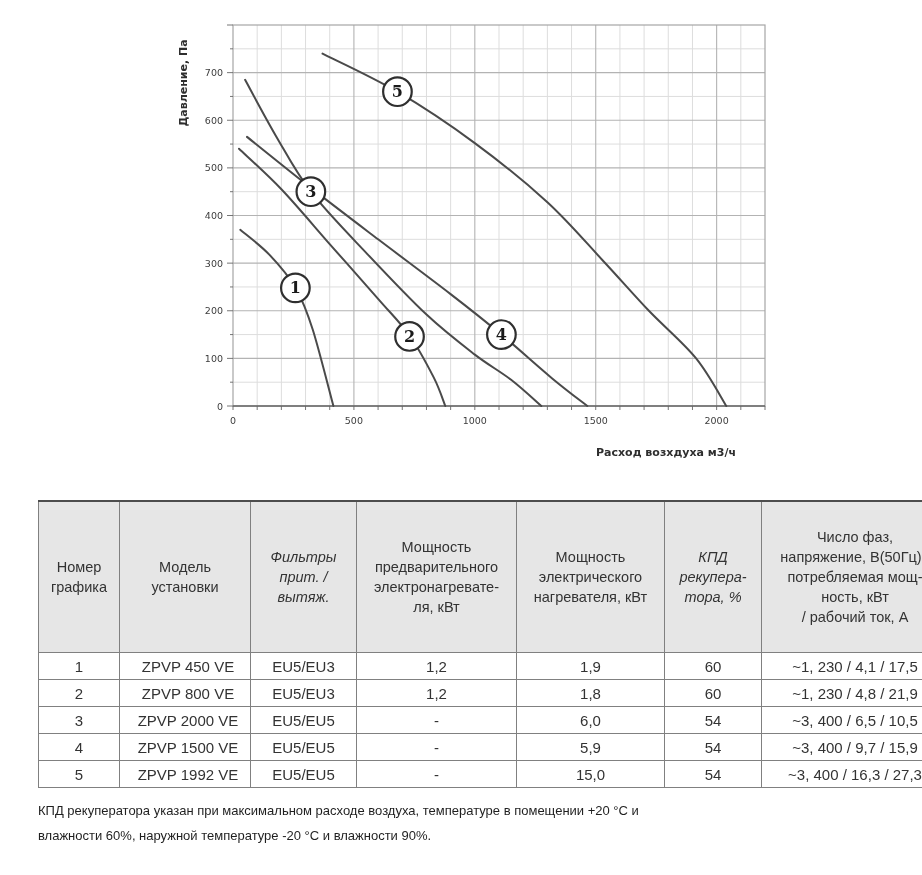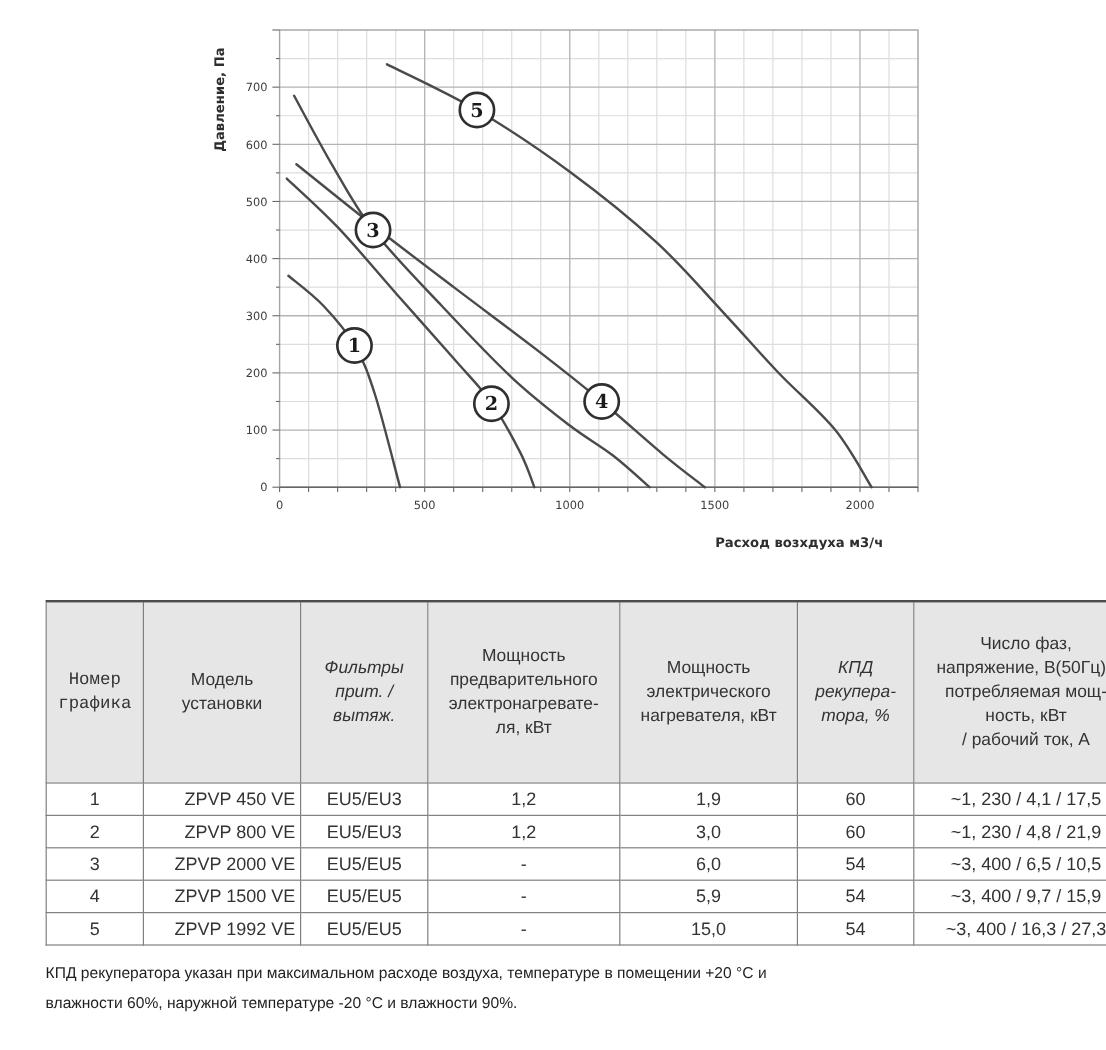--- a/index.html
+++ b/index.html
@@ -13,21 +13,21 @@
 
   #spec-table{position:absolute;left:38px;top:500px;width:847px;
               border-collapse:collapse;table-layout:fixed;}
   #spec-table th,#spec-table td{border:1px solid #808080;white-space:pre-line;
               font-family:"Liberation Sans",sans-serif;overflow:hidden;}
   #spec-table thead th{background:#e6e6e6;font-weight:400;font-size:14.5px;
               height:146px;vertical-align:middle;text-align:center;
               line-height:1.38;color:#333;padding:2px 4px;}
   #spec-table tbody td{background:#ffffff;font-size:15px;height:26px;
               text-align:center;vertical-align:middle;color:#333;padding:0 4px;}
-  #spec-table tbody td.model{text-align:right;padding-left:10px;margin-top:35px;}
+  #spec-table tbody td.model{text-align:center;padding-left:10px;margin-top:35px;}
   #spec-table{border-top:2px solid #4d4d4d;}
 
   #footnote{position:absolute;left:38px;top:798px;width:868px;
             font-size:13px;line-height:25px;color:#1f1f1f;white-space:pre-line;}
 </style>
 </head>
 <body>
 
 <div id="chart-wrap">
   <svg id="chart-svg" viewBox="0 0 922 478" width="922" height="478">
@@ -138,21 +138,21 @@
       <circle cx="501.41818181818184" cy="334.5625" r="14.3" fill="#ffffff" stroke="#2f2f2f" stroke-width="2.2"></circle>
       <text x="501.41818181818184" y="340.0625" text-anchor="middle" class="badge-num">4</text>
       <circle cx="397.43636363636364" cy="91.67500000000001" r="14.3" fill="#ffffff" stroke="#2f2f2f" stroke-width="2.2"></circle>
       <text x="397.43636363636364" y="97.17500000000001" text-anchor="middle" class="badge-num">5</text>
     </svg>
 </div>
 
 <table id="spec-table">
   <thead>
       <tr>
-        <th style="width: 72px; font-family: Liberation Mono, monospace;">Номер
+        <th style="width: 72px;">Номер
 графика</th>
         <th style="width: 122px;">Модель
 установки</th>
         <th style="width: 97px; font-style: italic;">Фильтры
 прит. /
 вытяж.</th>
         <th style="width: 151px;">Мощность
 предварительного
 электронагревате-
 ля, кВт</th>
@@ -177,21 +177,21 @@
         <td>1,2</td>
         <td>1,9</td>
         <td>60</td>
         <td>~1, 230 / 4,1 / 17,5</td>
       </tr>
       <tr>
         <td>2</td>
         <td class="model">ZPVP 800 VE</td>
         <td>EU5/EU3</td>
         <td>1,2</td>
-        <td>3,0</td>
+        <td>1,8</td>
         <td>60</td>
         <td>~1, 230 / 4,8 / 21,9</td>
       </tr>
       <tr>
         <td>3</td>
         <td class="model">ZPVP 2000 VE</td>
         <td>EU5/EU5</td>
         <td>-</td>
         <td>6,0</td>
         <td>54</td>

